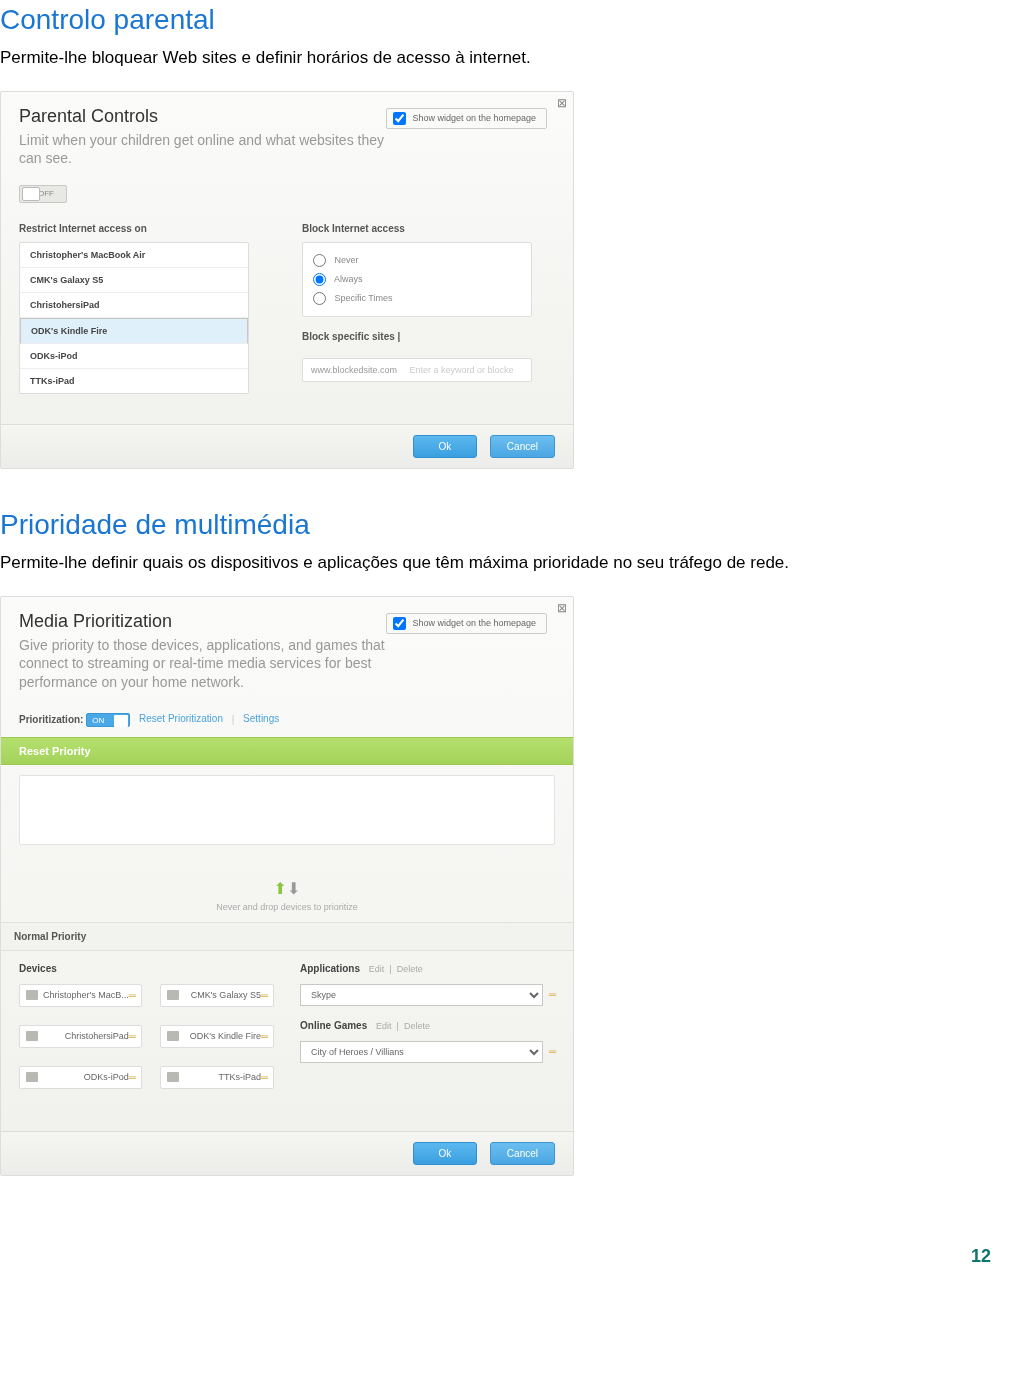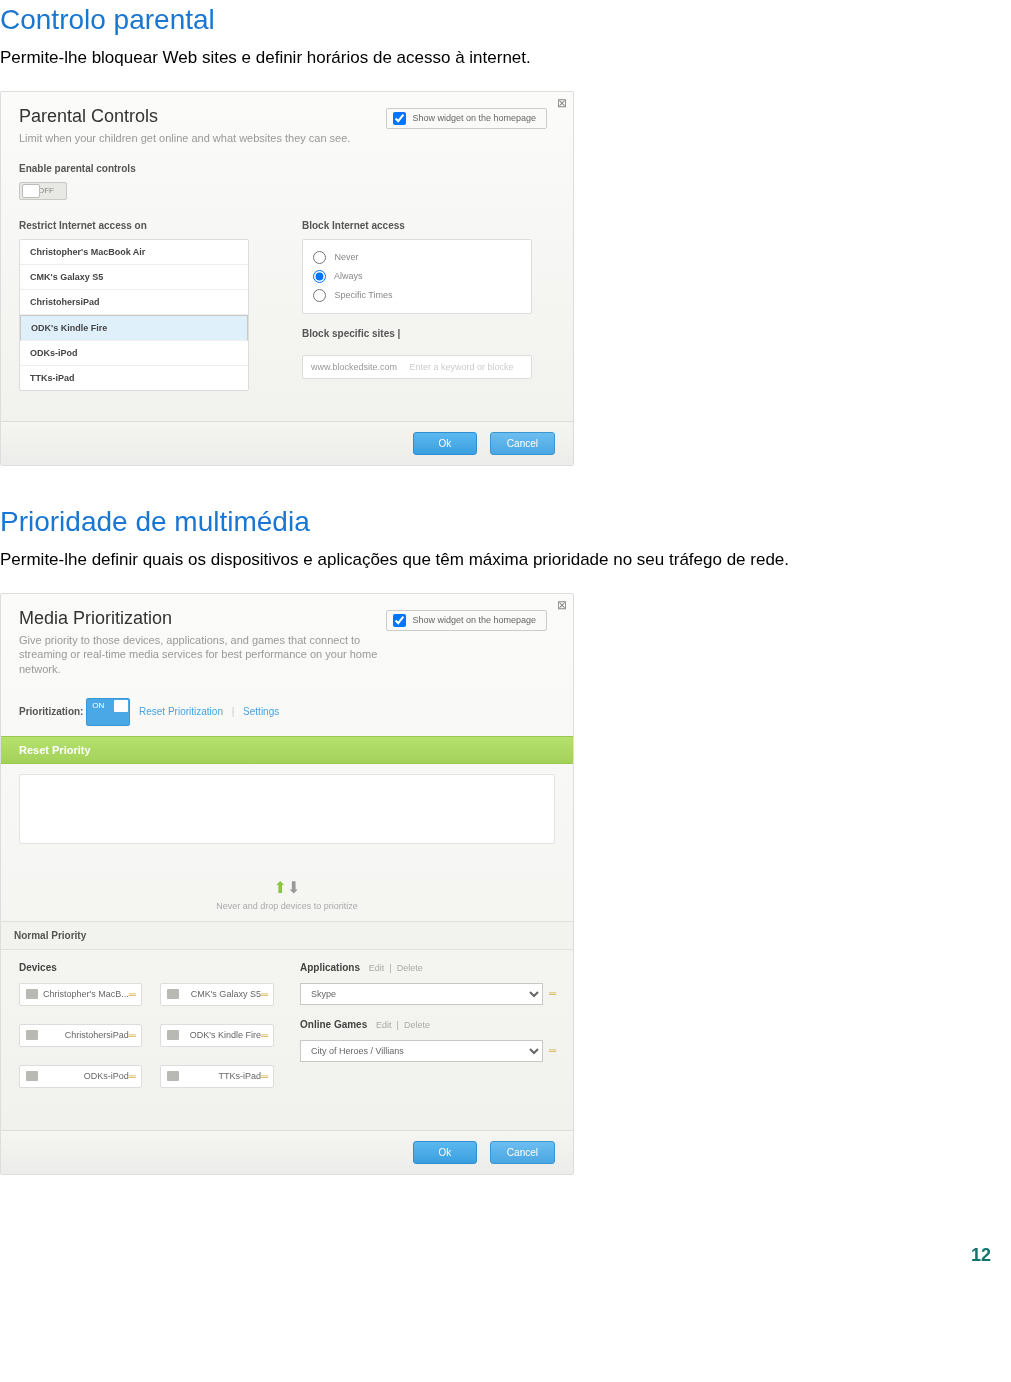--- a/index.html
+++ b/index.html
@@ -4,27 +4,27 @@
 <style>
 * { box-sizing: border-box; margin: 0; padding: 0; }
 body { font-family: Arial, Helvetica, sans-serif; width: 1011px; background: #fff; padding: 0; color: #222; }
 .page { padding: 0 8px 0 0; }
 .section-title { color: #1976d2; font-size: 28px; font-weight: 400; margin: 4px 0 8px 0; }
 .section-desc { font-size: 17px; color: #000; margin-bottom: 18px; line-height: 1.7; }
 .panel { width: 574px; background: linear-gradient(#fbfbfa,#f0f0ec); border: 1px solid #ddd; border-radius: 2px; position: relative; margin-bottom: 40px; font-size: 11px; color: #555; }
 .panel-body { padding: 14px 18px 0 18px; }
 .panel-close { position: absolute; top: 4px; right: 6px; color: #888; font-size: 12px; cursor: default; }
 .panel-title { font-size: 18px; color: #333; margin-bottom: 4px; }
-.panel-sub { font-size: 11px; color: #999; margin-bottom: 18px; max-width: 380px; line-height: 1.3; }
+.panel-sub { font-size: 14px; color: #999; margin-bottom: 18px; max-width: 380px; line-height: 1.3; }
 .show-widget { position: absolute; top: 16px; right: 26px; font-size: 9px; color: #666; border: 1px solid #ccc; border-radius: 2px; padding: 3px 10px 3px 6px; background: #fafaf8; }
 .show-widget input { vertical-align: middle; margin-right: 4px; }
 .label { font-size: 10px; color: #555; font-weight: bold; margin-bottom: 8px; }
 .toggle { display: inline-block; width: 48px; height: 18px; background: #e8e8e5; border: 1px solid #c8c8c4; border-radius: 2px; font-size: 8px; color: #888; line-height: 16px; padding: 0 12px; position: relative; }
 .toggle-knob-off { position: absolute; left: 2px; top: 1px; width: 18px; height: 14px; background: #fff; border: 1px solid #bbb; border-radius: 2px; }
-.toggle-on { display: inline-block; width: 44px; height: 28px; background: #4aa8e6; border: 1px solid #3a97d5; border-radius: 2px; font-size: 8px; color: #fff; line-height: 14px; padding-left: 5px; position: relative; vertical-align: middle; }
+.toggle-on { display: inline-block; width: 44px; height: 14px; background: #4aa8e6; border: 1px solid #3a97d5; border-radius: 2px; font-size: 8px; color: #fff; line-height: 14px; padding-left: 5px; position: relative; vertical-align: middle; }
 .toggle-on-knob { position: absolute; right: 1px; top: 1px; width: 14px; height: 12px; background: #fff; border-radius: 1px; }
 .cols { display: flex; gap: 30px; margin-top: 18px; }
 .col { flex: 1; }
 .device-list { background: #fff; border: 1px solid #ddd; border-radius: 2px; width: 230px; }
 .device-list .item { padding: 7px 10px; font-size: 9px; font-weight: bold; color: #444; border-bottom: 1px solid #eee; }
 .device-list .item.sel { background: #dff0fb; }
 .device-list .item:last-child { border-bottom: none; }
 .radios { background: #fff; border: 1px solid #ddd; border-radius: 2px; padding: 8px 10px; width: 230px; }
 .radios label { display: block; font-size: 9px; color: #888; padding: 3px 0; }
 .radios input { vertical-align: middle; margin-right: 6px; }
@@ -67,21 +67,20 @@
   <div class="panel">
     <span class="panel-close">⊠</span>
     <div class="panel-body">
       <div class="panel-title">Parental Controls</div>
       <div class="panel-sub">Limit when your children get online and what websites they can see.</div>
       <label class="show-widget">
         <input type="checkbox" checked="" style="">
         <span>Show widget on the homepage</span>
       </label>
 
-      <div class="label">Enable parental controls</div>
       <div class="toggle">
         <span class="toggle-knob-off"></span>
         <span style="float:right">OFF</span>
       </div>
 
       <div class="cols">
         <div class="col">
           <div class="label">Restrict Internet access on</div>
           <div class="device-list">
             <div class="item">Christopher's MacBook Air</div>

